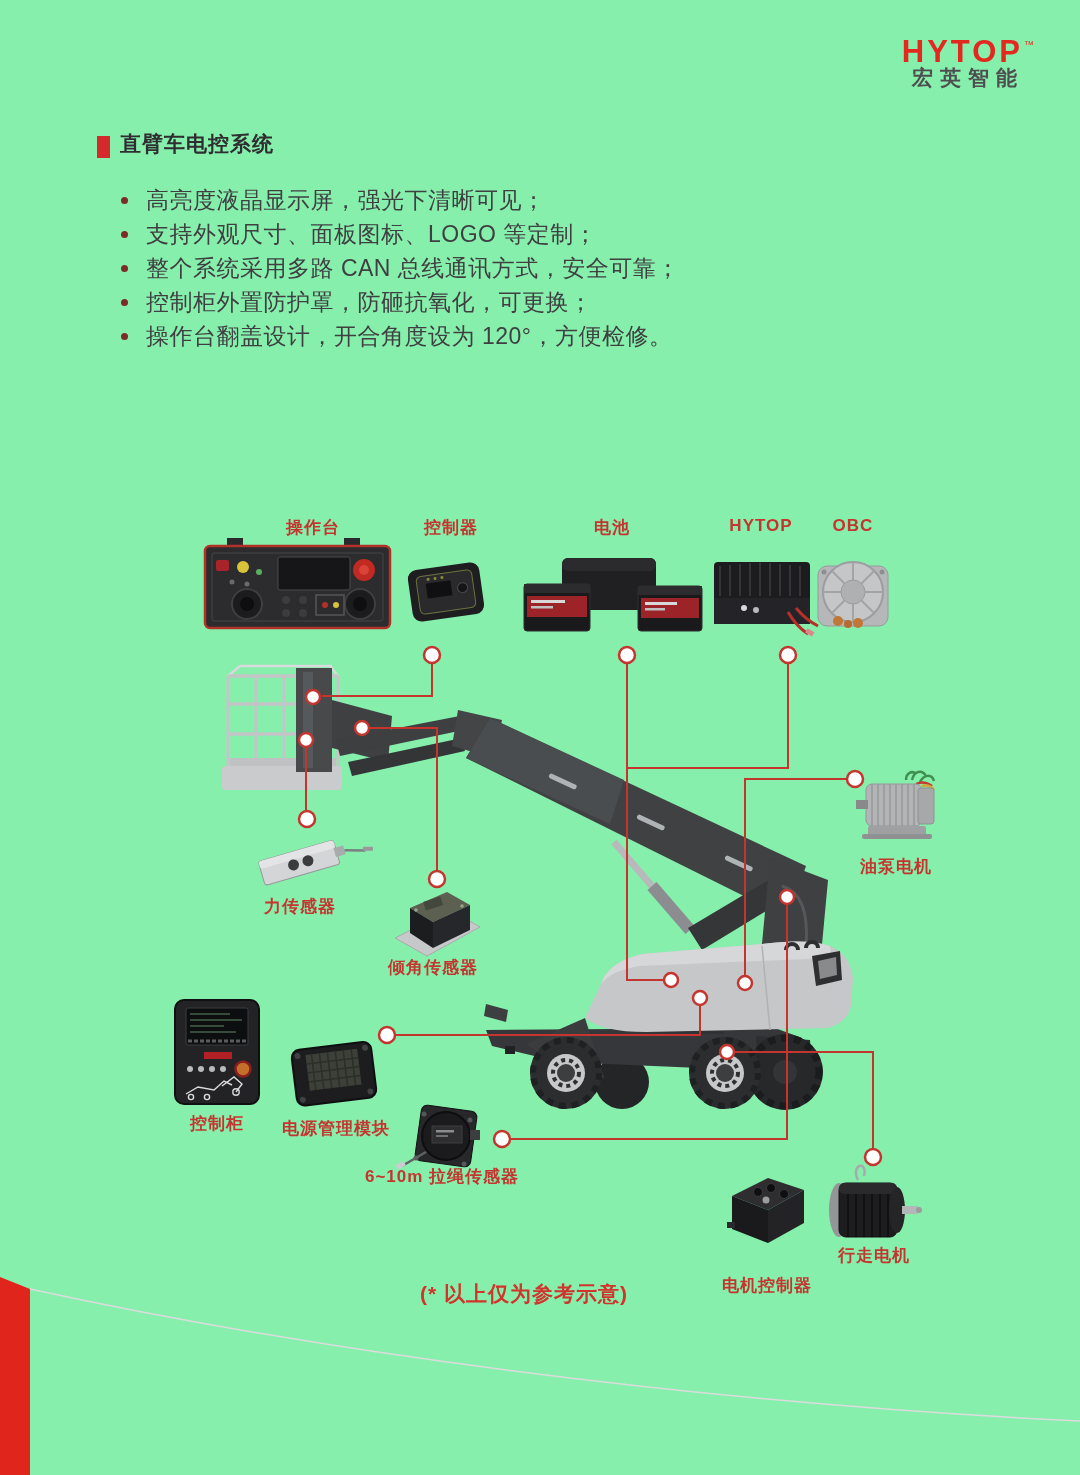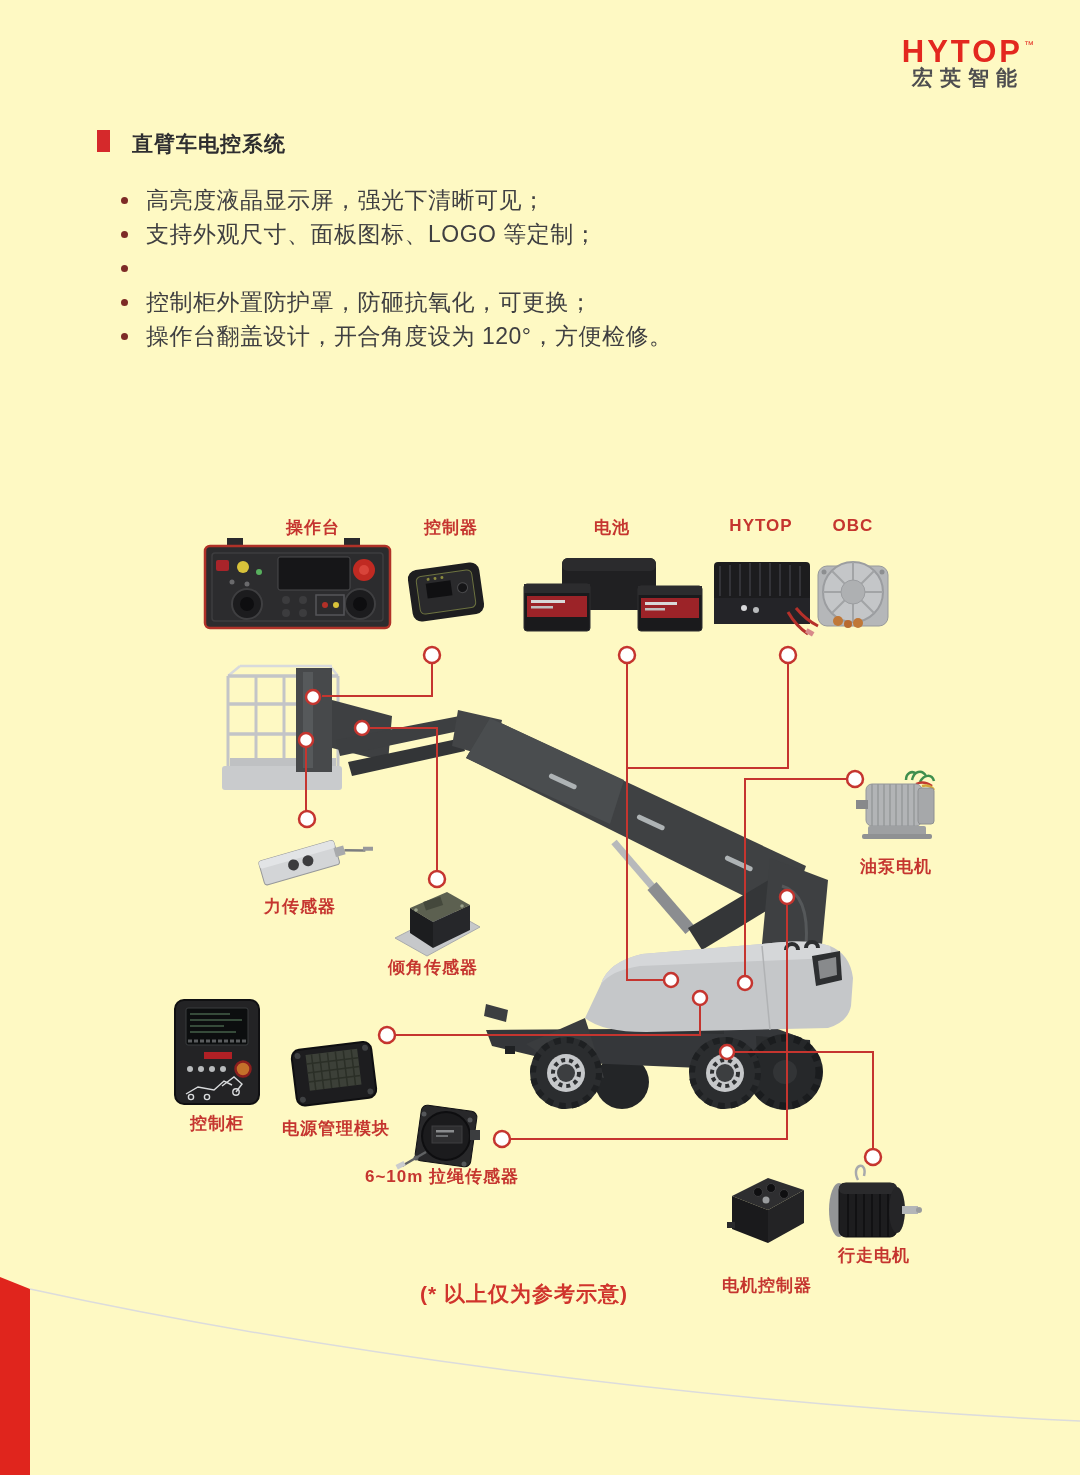--- a/index.html
+++ b/index.html
@@ -1,24 +1,24 @@
 <!DOCTYPE html>
 <html><head>
 <meta charset="utf-8">
 <style>
   html,body{margin:0;padding:0;background:#ffffff;}
-  .page{position:relative;width:1080px;height:1475px;background:#fef9c3;overflow:hidden;
+  .page{position:relative;width:1080px;height:1475px;background:#86efac;overflow:hidden;
         font-family:"Liberation Sans","DejaVu Sans",sans-serif;}
   
   .logo{position:absolute;top:36px;right:46px;text-align:center;line-height:1;}
   .logo-brand{font-size:31px;font-weight:bold;color:#e3281f;letter-spacing:3px;}
   .logo-tm{font-size:10px;color:#e3281f;vertical-align:14px;letter-spacing:0;margin-left:1px;}
   .logo-company{font-size:21px;font-weight:bold;color:#4e4e50;letter-spacing:7px;margin-top:0;}
   
-  .title-row{position:absolute;left:97px;top:130px;display:flex;align-items:flex-start;gap:12px;}
+  .title-row{position:absolute;left:97px;top:130px;display:flex;align-items:flex-end;}
   .title-square{width:13px;height:22px;background:#d5292b;margin-right:10px;}
   .title-text{font-size:21px;font-weight:bold;color:#2e2e30;letter-spacing:1px;}
   
   .features{position:absolute;left:121px;top:183px;}
   .feature-row{display:flex;align-items:center;height:34px;}
   .feature-dot{width:7px;height:7px;border-radius:50%;background:#7d2b26;margin-right:18px;flex:0 0 auto;}
   .feature-text{font-size:23px;color:#3f3f41;letter-spacing:0.5px;}
   
   .cl{position:absolute;transform:translateX(-50%);font-size:17px;font-weight:bold;
       color:#c5352f;white-space:nowrap;letter-spacing:1px;}
@@ -45,20 +45,21 @@
     <div class="feature-row">
         <span class="feature-dot"></span>
         <span class="feature-text">高亮度液晶显示屏，强光下清晰可见；</span>
       </div>
     <div class="feature-row">
         <span class="feature-dot"></span>
         <span class="feature-text">支持外观尺寸、面板图标、LOGO 等定制；</span>
       </div>
     <div class="feature-row">
         <span class="feature-dot"></span>
+        <span class="feature-text">整个系统采用多路 CAN 总线通讯方式，安全可靠；</span>
       </div>
     <div class="feature-row">
         <span class="feature-dot"></span>
         <span class="feature-text">控制柜外置防护罩，防砸抗氧化，可更换；</span>
       </div>
     <div class="feature-row">
         <span class="feature-dot"></span>
         <span class="feature-text">操作台翻盖设计，开合角度设为 120°，方便检修。</span>
       </div>
   </div>

